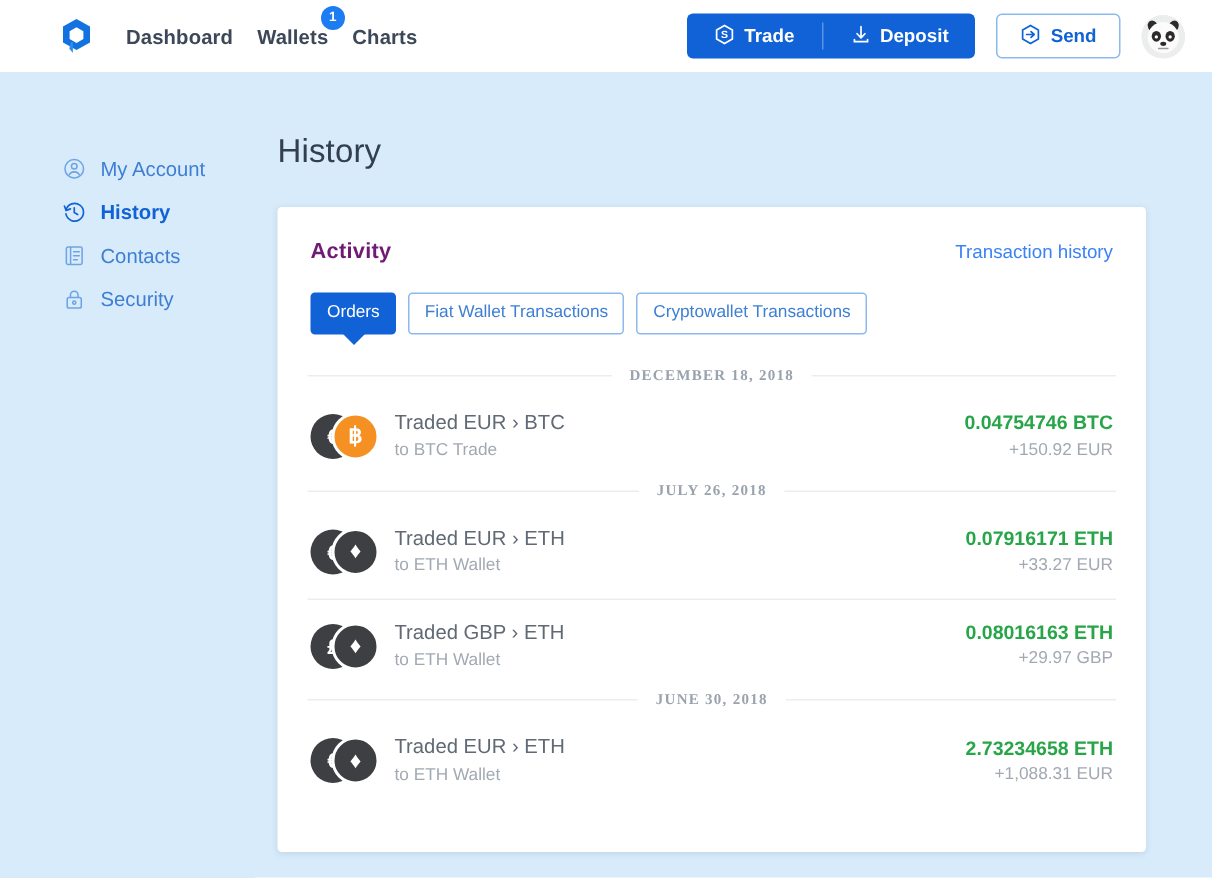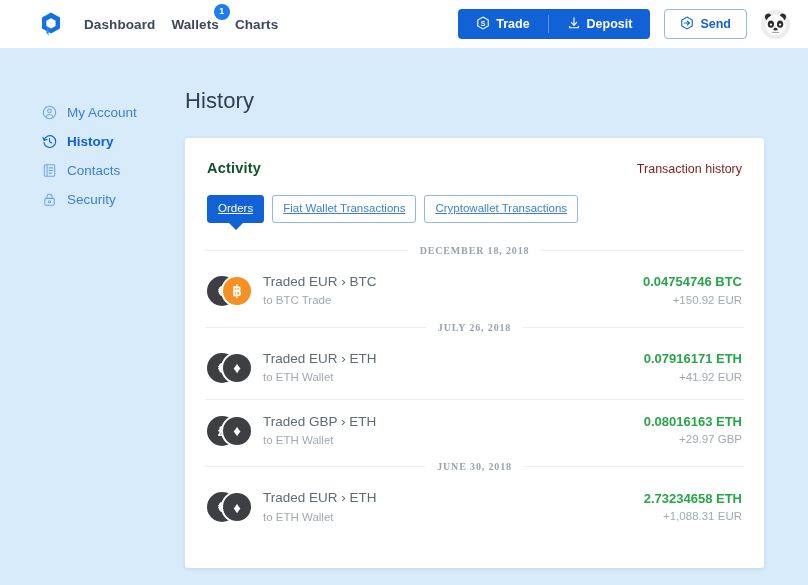--- a/index.html
+++ b/index.html
@@ -181,27 +181,27 @@
   .card-head {
     display: flex;
     align-items: baseline;
     justify-content: space-between;
     padding: 0 2px;
   }
 
   .card-title {
     font-size: 14.5px;
     font-weight: bold;
-    color: #14532d;
+    color: #701a75;
     letter-spacing: .2px;
   }
 
   .card-link {
     font-size: 12.5px;
-    color: #7f1d1d;
+    color: #3b82f6;
     cursor: pointer;
   }
 
   .tabs {
     display: flex;
     gap: 8px;
     margin-top: 19px;
     padding: 0 2px;
   }
 
@@ -209,21 +209,20 @@
     border: 1px solid #8cb9ee;
     border-radius: 3px;
     background: #fff;
     color: #3e7fd4;
     font-size: 11.5px;
     font-family: inherit;
     padding: 6px 10px;
     cursor: pointer;
     white-space: nowrap;
     line-height: 1.2;
-    text-decoration: underline;
   }
 
   .tab.active {
     background: #1062d6;
     border-color: #1062d6;
     color: #fff;
     position: relative;
   }
   .tab.active::after {
     content: "";
@@ -509,21 +508,21 @@
             <div class="coin front eth">
               <span class="sym">♦</span>
             </div>
           </div>
           <div class="row-main">
             <div class="row-title">Traded EUR › ETH</div>
             <div class="row-sub">to ETH Wallet</div>
           </div>
           <div class="row-amounts">
             <div class="amt-main">0.07916171 ETH</div>
-            <div class="amt-sub">+41.92 EUR</div>
+            <div class="amt-sub">+33.27 EUR</div>
           </div>
         </div>
 
         <div class="row-sep"></div>
 
         <div class="row">
           <div class="coins">
             <div class="coin back">
               <span class="sym">£</span>
             </div>

